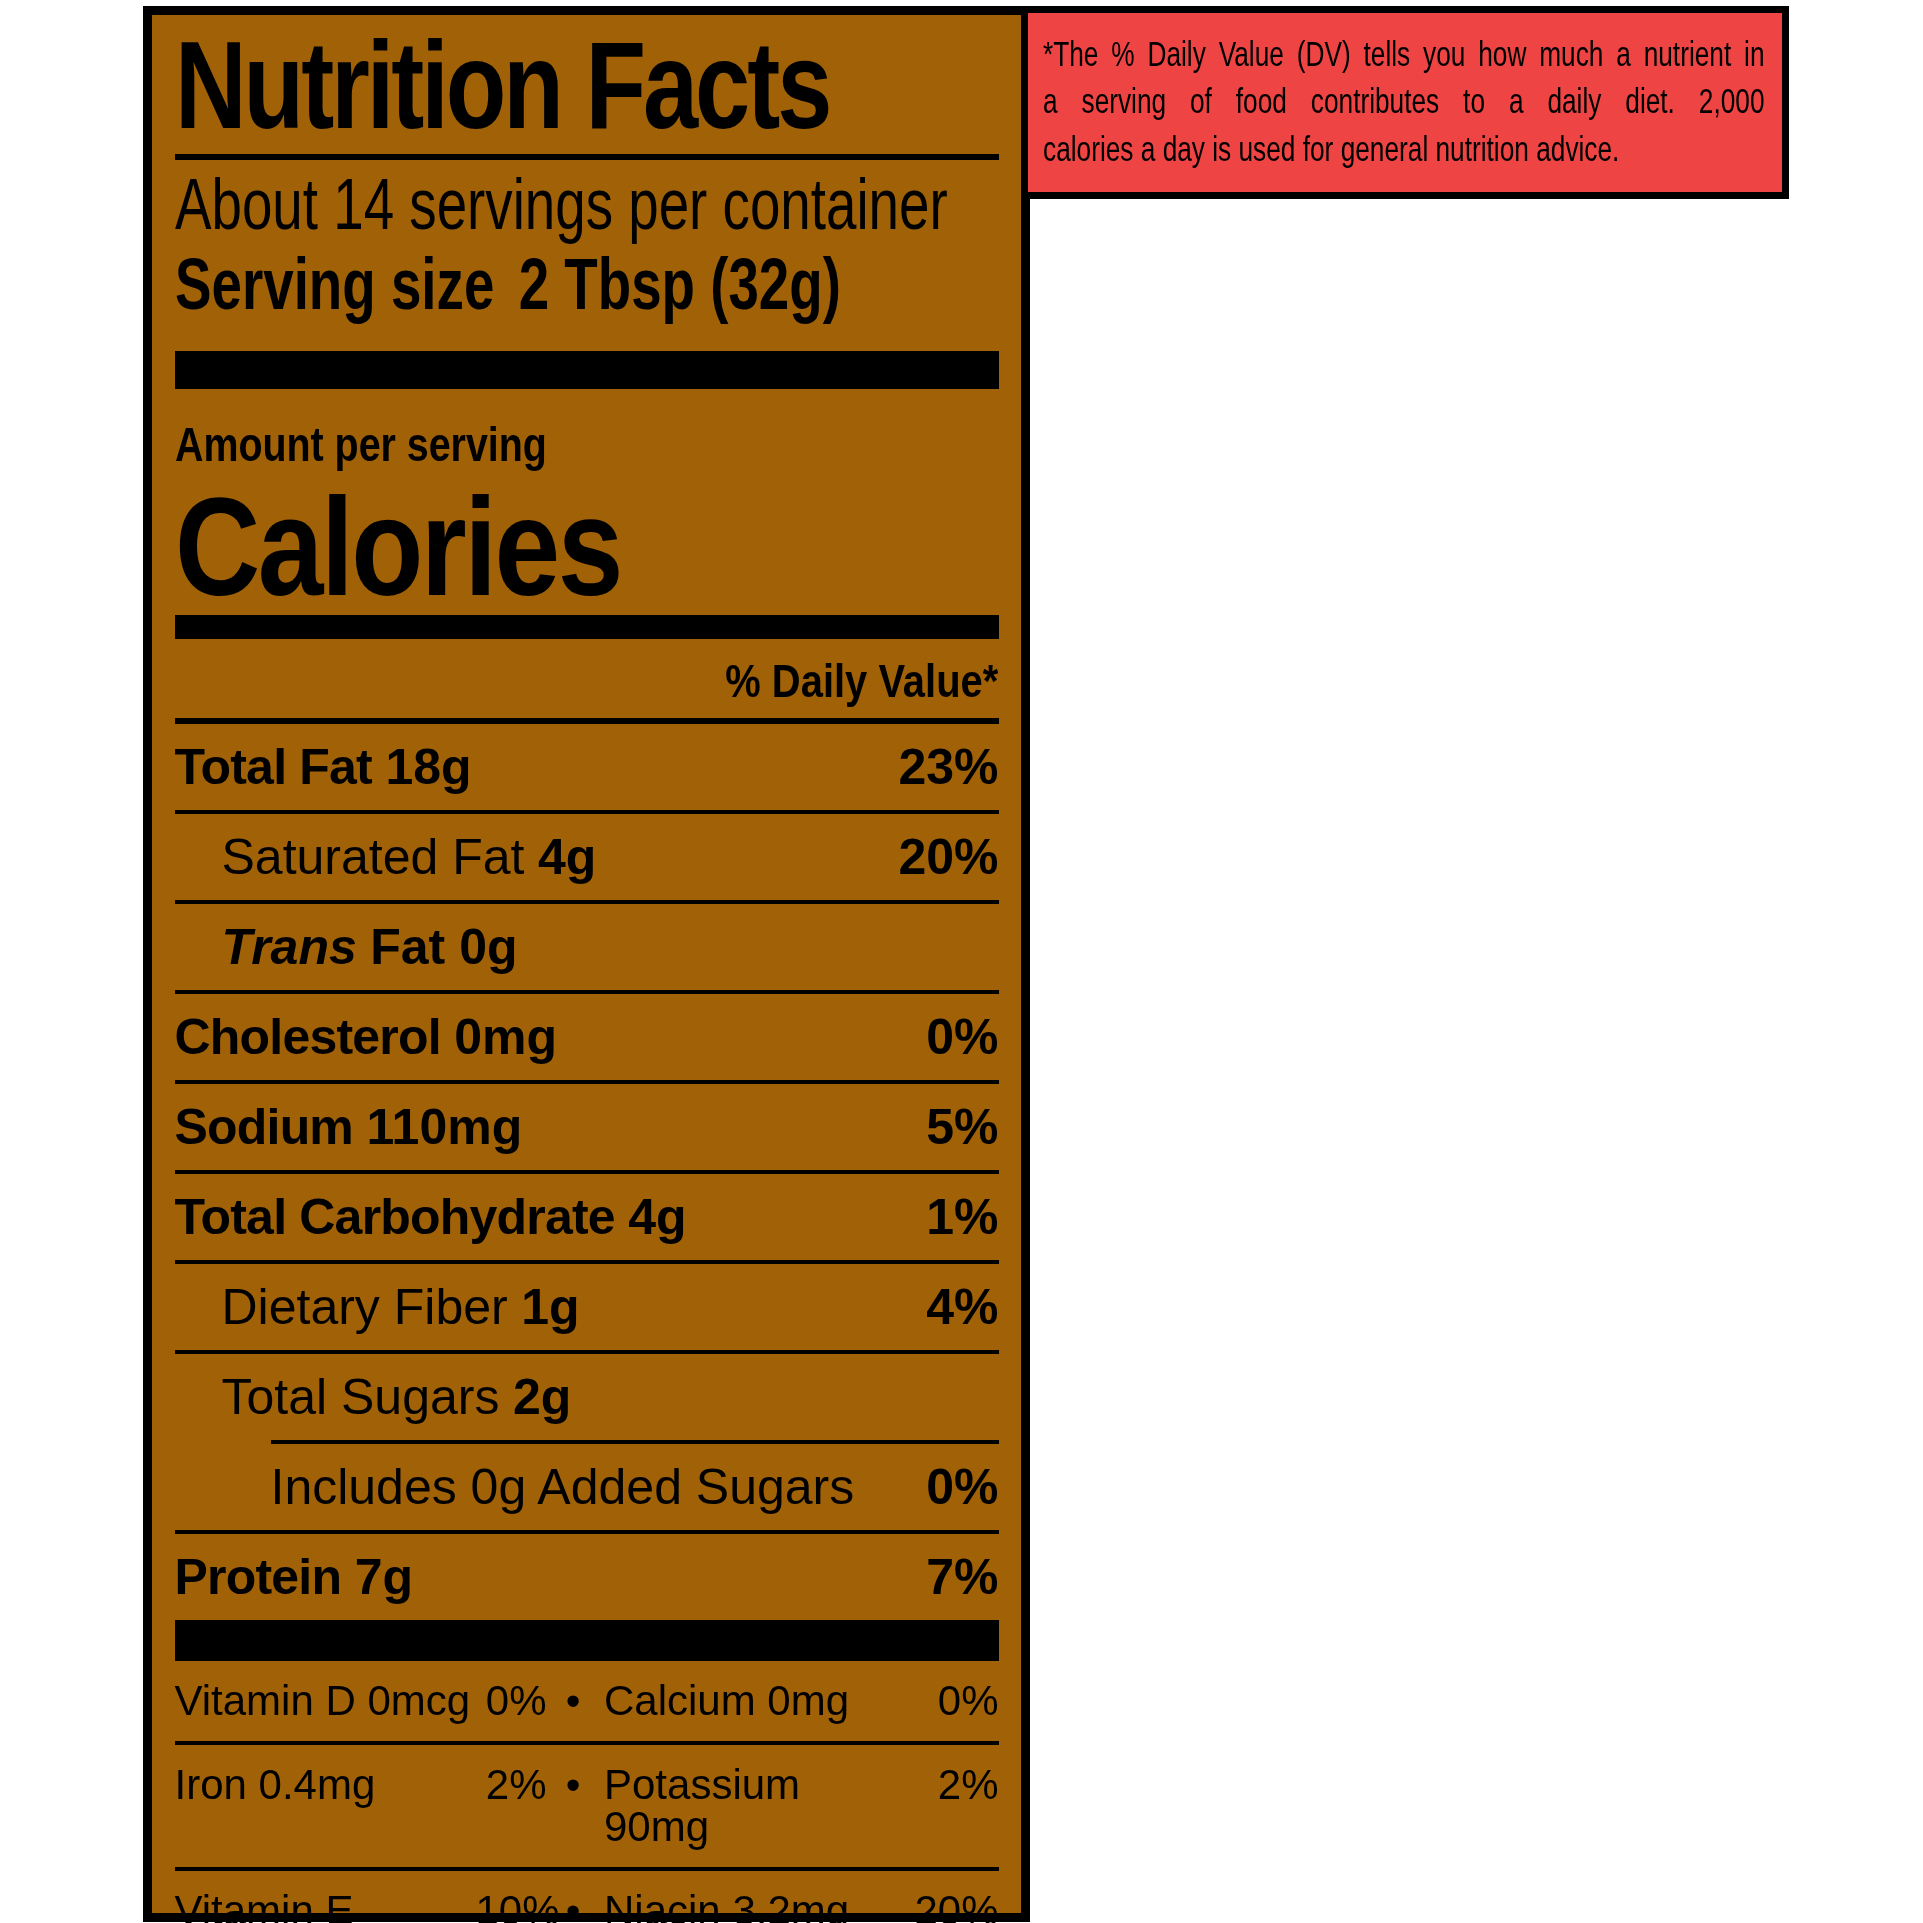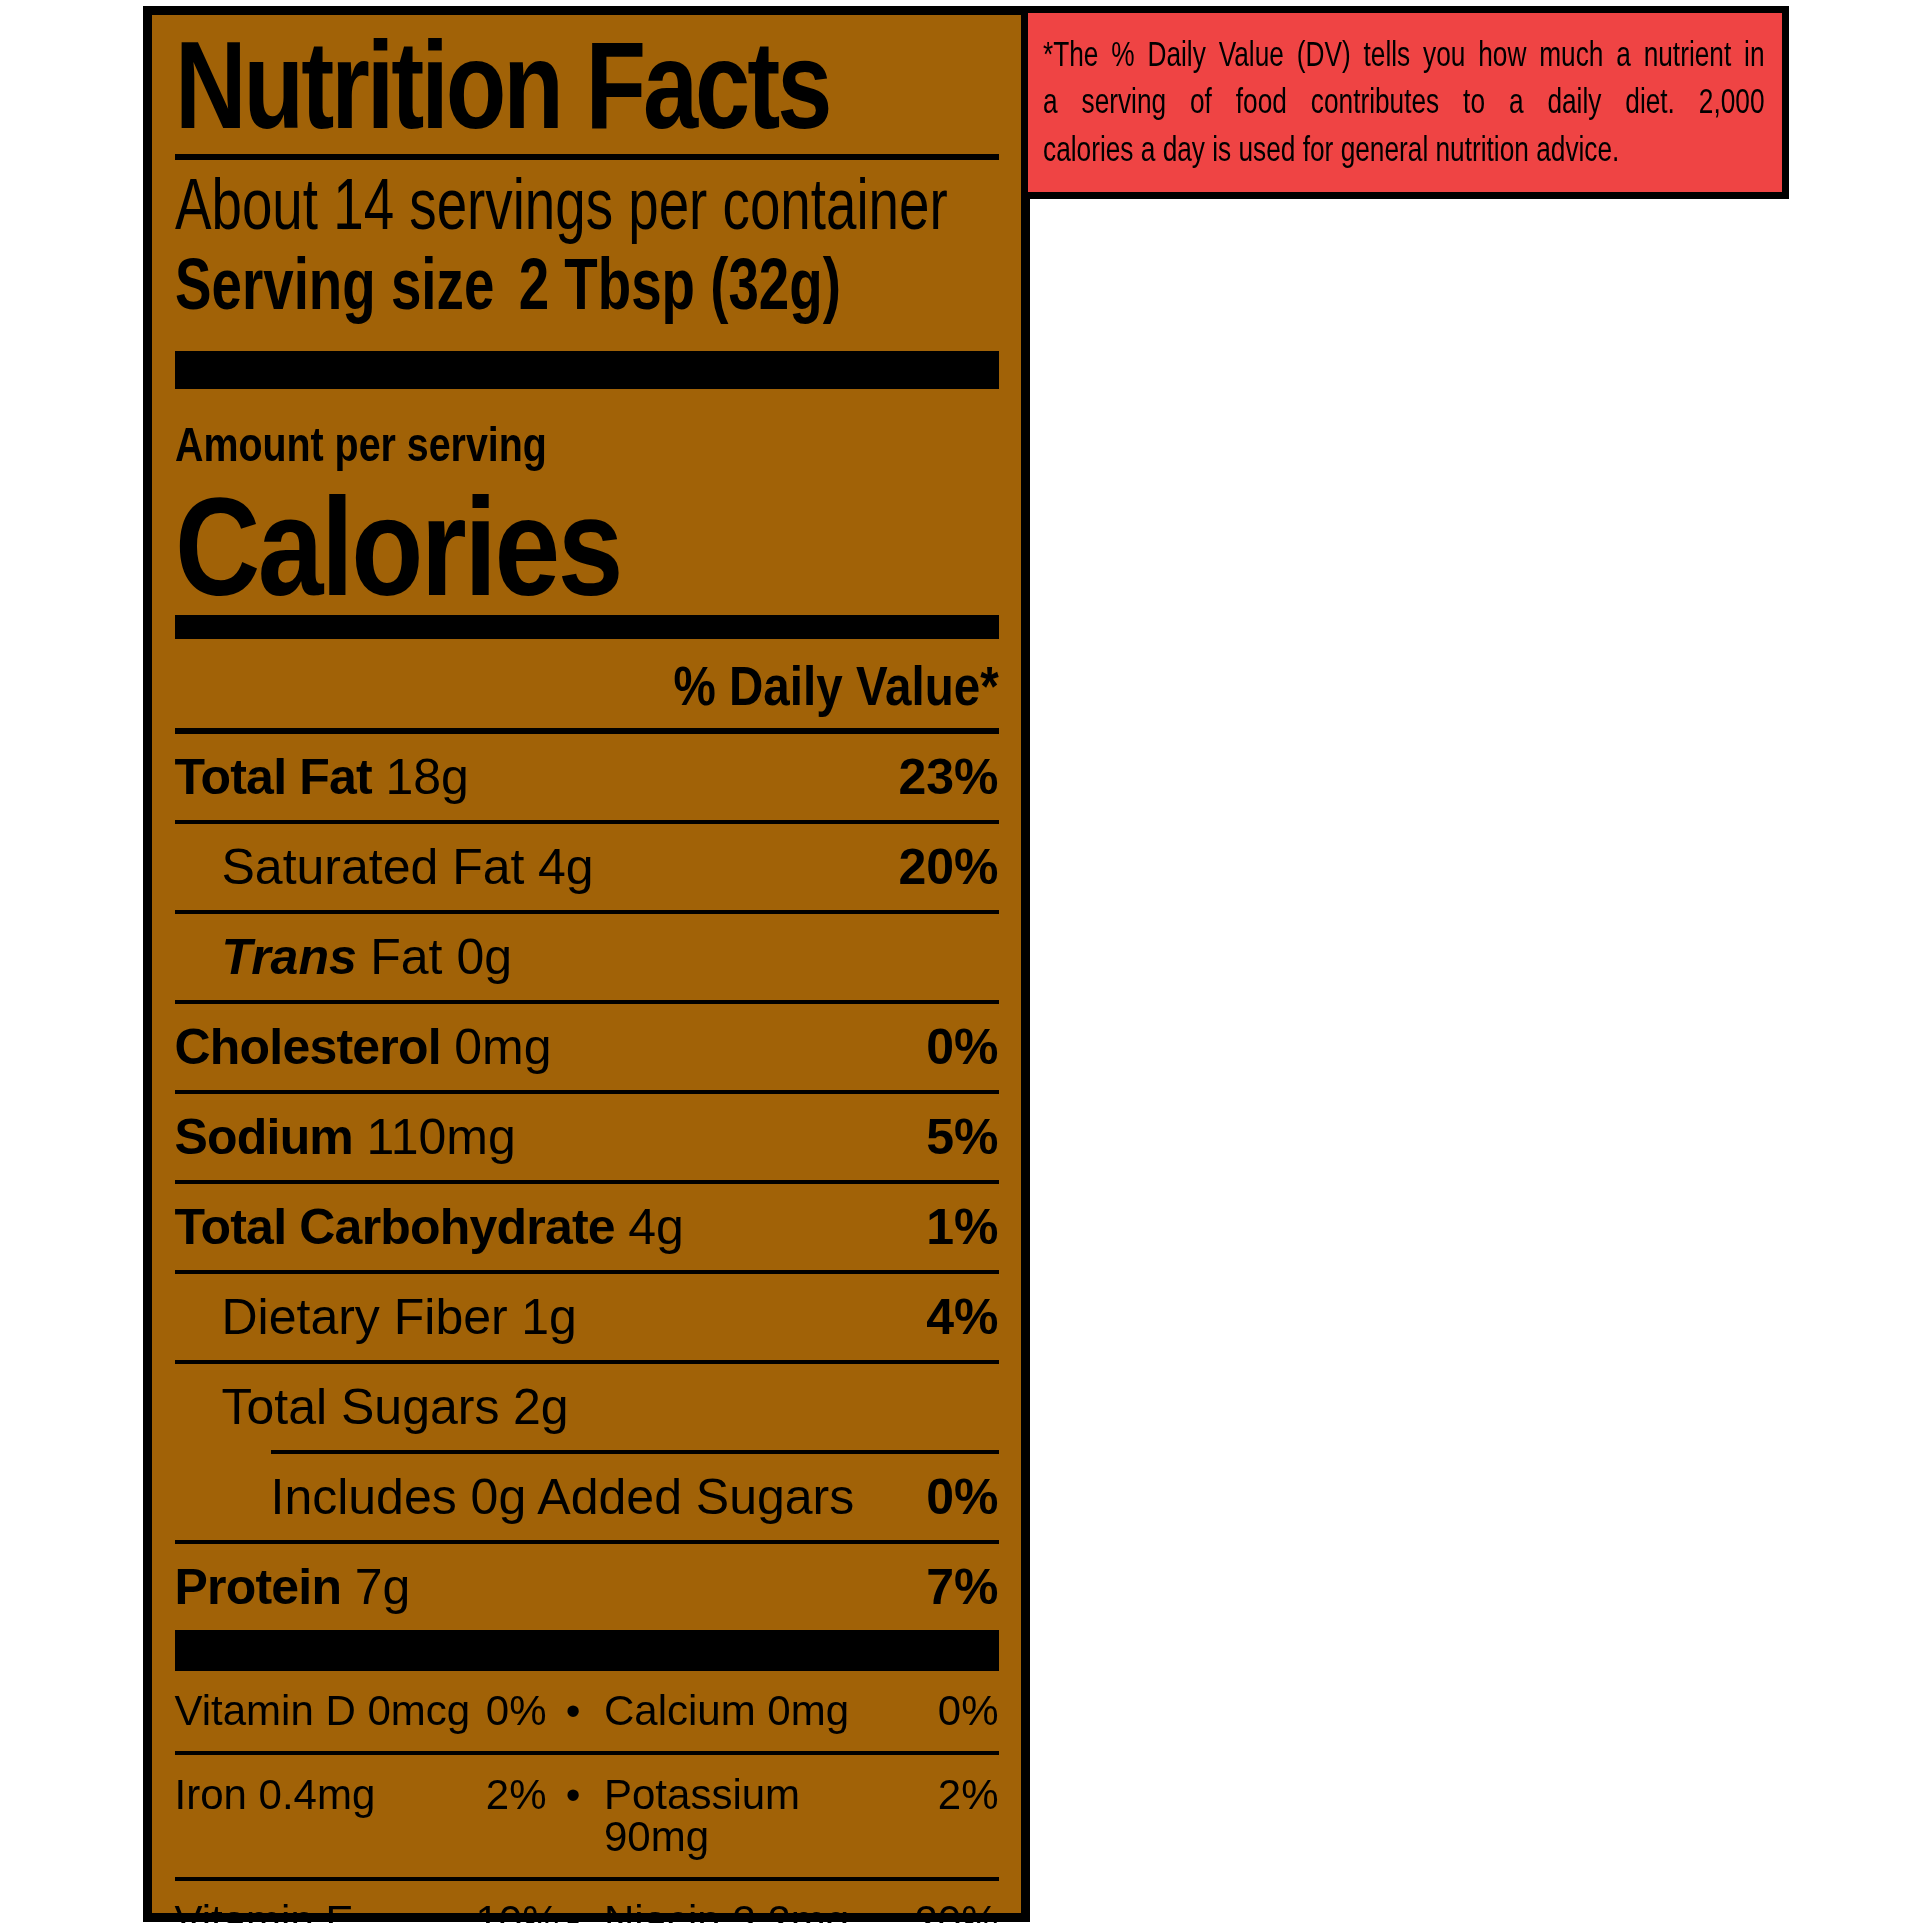--- a/index.html
+++ b/index.html
@@ -38,32 +38,32 @@
     transform:scaleX(0.82); transform-origin:0 100%; white-space:nowrap;
   }
   .cal-row { display:flex; align-items:flex-end; margin-top:3px; height:134px; }
   .cal-label {
     font-size:139px; font-weight:700; letter-spacing:-3px; line-height:0.86;
     transform:scaleX(0.85); transform-origin:0 100%; white-space:nowrap;
   }
   .cal-value { margin-left:auto; font-size:162px; font-weight:700; line-height:0.78; letter-spacing:-1.5px; }
 
   .dv-header {
-    text-align:right; font-size:56px; font-weight:700; padding:13.5px 0 10.5px 0;
+    text-align:right; font-size:47px; font-weight:700; padding:13.5px 0 10.5px 0;
     border-bottom:6.8px solid #000;
   }
   .dv-header span { display:inline-block; transform:scaleX(0.85); transform-origin:100% 100%; white-space:nowrap; }
 
   
   .nrow { display:flex; align-items:baseline; font-size:50px; line-height:1; padding:18px 0; }
   .nrow.sep { border-top:4.5px solid #000; }
   .nrow .nm  { font-weight:700; letter-spacing:-0.8px; }
   .nrow .nm-reg { font-weight:400; }
   .nrow .nm-it  { font-weight:700; font-style:italic; }
-  .nrow .amt { font-weight:400; margin-left:13.5px; }
+  .nrow .amt { font-weight:700; margin-left:13.5px; }
   .nrow .dv  { margin-left:auto; font-weight:700; }
   .ind1 { padding-left:47px;text-align:center; }
   .row-added-sugars { margin-left:96px; }
 
   
   .vitamins { margin-top:0; }
   .vrow {
     display:grid; grid-template-columns:301px 71px 53px 1fr 105px;
     align-items:baseline; font-size:42px; line-height:1; padding:19px 0;
   }

